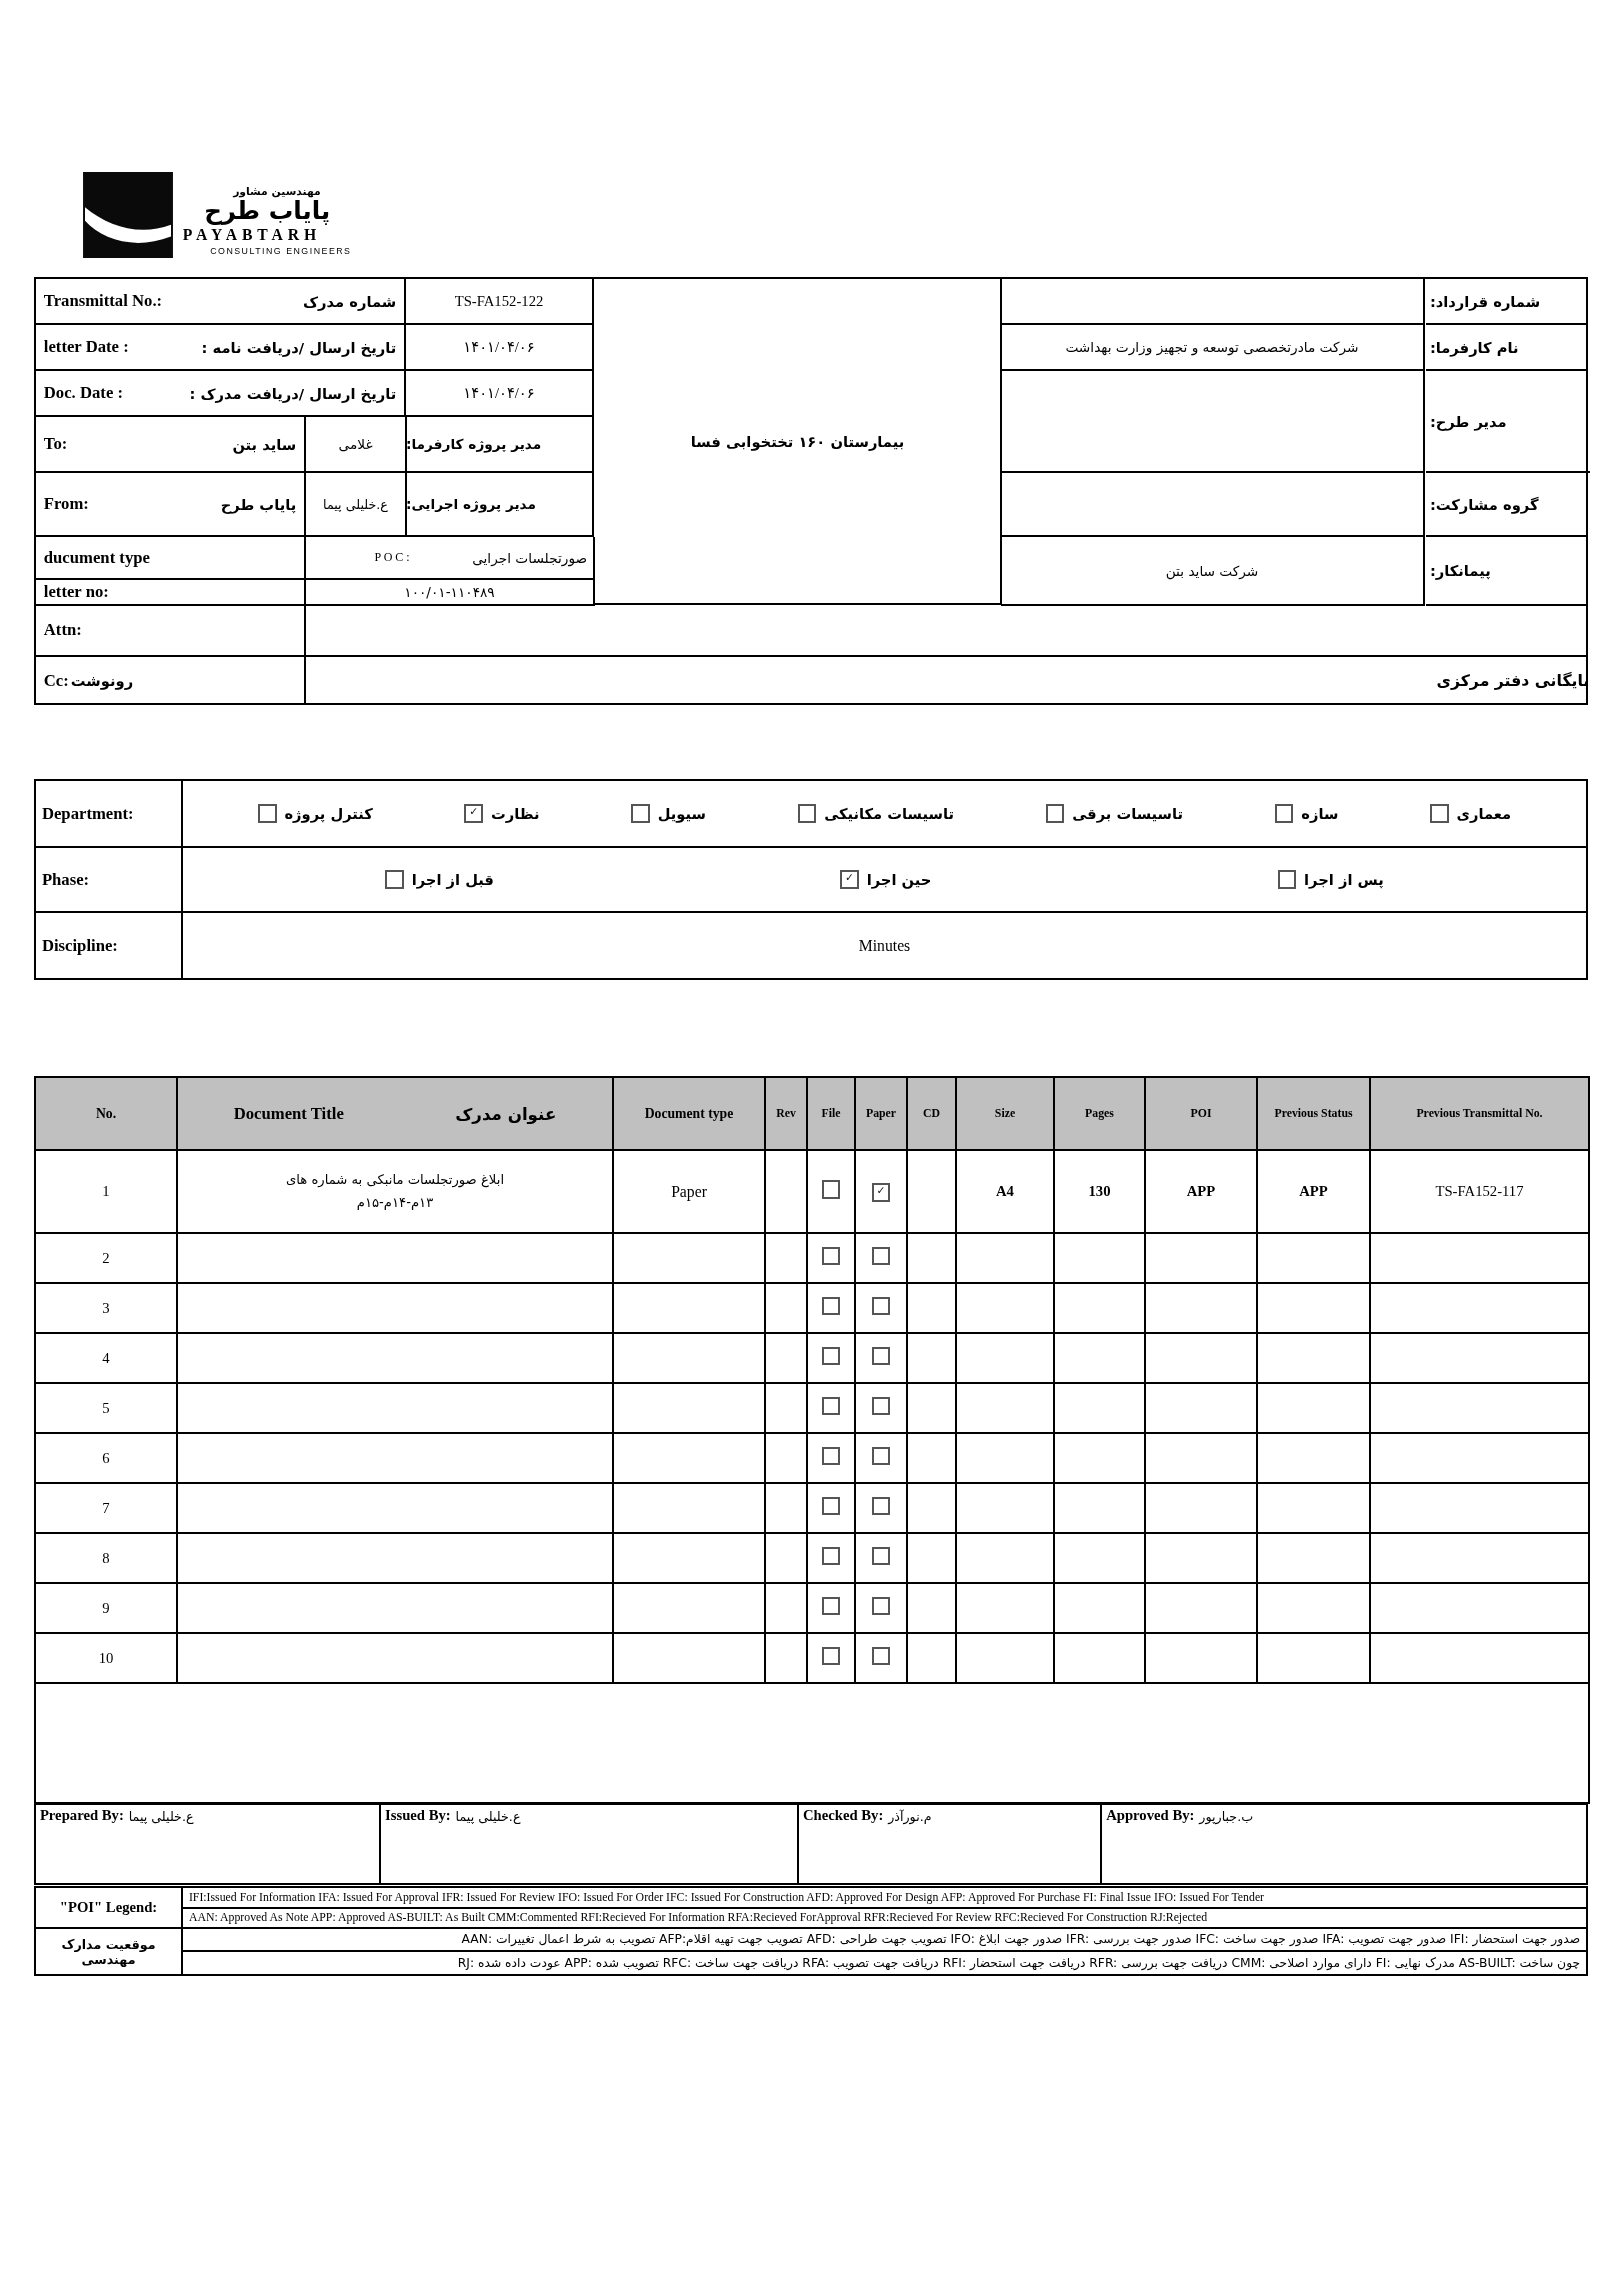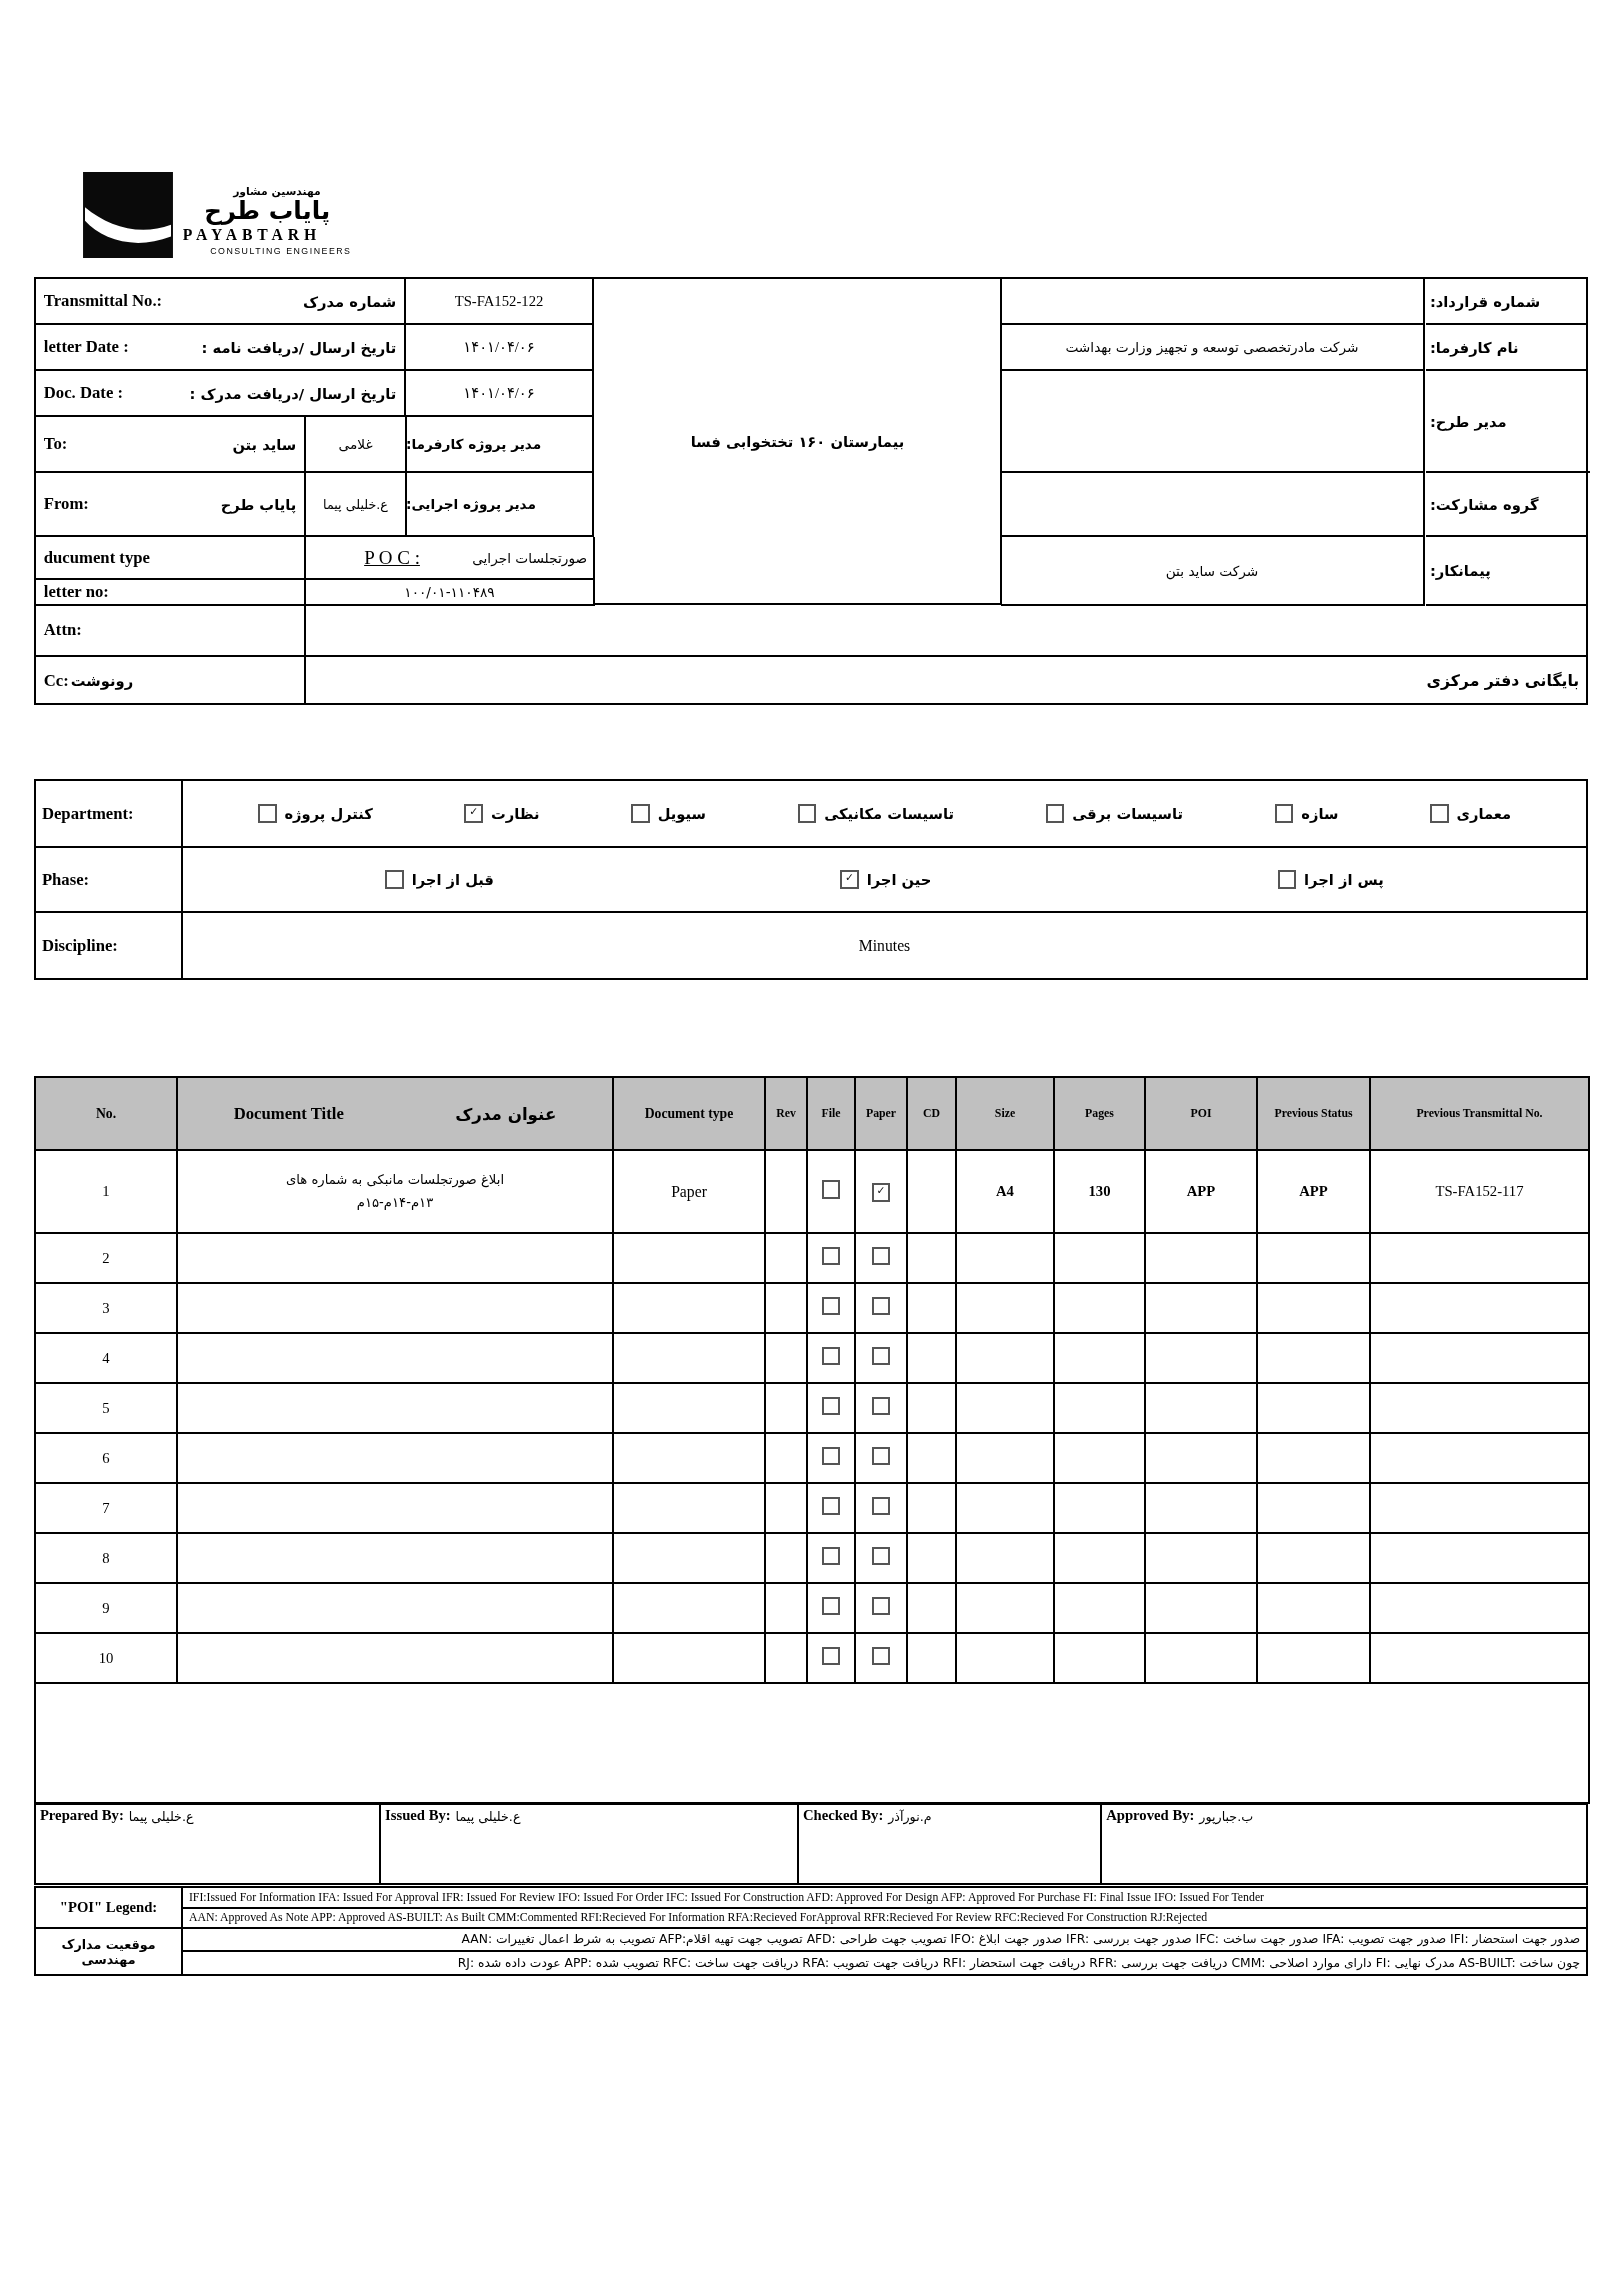--- a/index.html
+++ b/index.html
@@ -127,21 +127,21 @@
       <span class="en">From:</span>
       <span class="fa fav">پایاب طرح</span>
     </div>
     <div class="cell val fa" style="left:270px;top:194px;width:101px;height:64px;font-size:12.7px;">ع.خلیلی پیما</div>
     <div class="cell rval fa fav" style="left:370px;top:194px;width:188px;height:64px;justify-content:flex-end;padding-right:3.9px;">مدیر پروژه اجرایی:</div>
 
     <div class="cell" style="left:0;top:258px;width:270px;height:43px;padding-left:7.8px;">
       <span class="en">ducument type</span>
     </div>
     <div class="cell" style="left:270px;top:258px;width:289px;height:43px;padding:0 5.9px;">
-      <span style="margin:auto;font-size:19px;text-decoration:underline;">P O C   :</span>
+      <span style="margin:auto;font-size:12px;">P O C   :</span>
       <span class="fa" style="font-size:13.7px;">صورتجلسات اجرایی</span>
     </div>
 
     <div class="cell" style="left:0;top:301px;width:270px;height:25.5px;padding-left:7.8px;">
       <span class="en">letter no:</span>
     </div>
     <div class="cell val fa ltr" style="left:270px;top:301px;width:289px;height:25.5px;font-size:13.7px;">۱۰۰/۰۱-۱۱۰۴۸۹</div>
 
     <div class="cell cen fa fav" style="left:559px;top:0;width:407px;height:326px;justify-content:center;">بیمارستان ۱۶۰ تختخوابی فسا</div>
 
@@ -158,21 +158,21 @@
     <div class="cell rlab fa" style="left:1390px;top:258px;width:161px;height:69px;">پیمانکار:</div>
 
     <div class="cell" style="left:0;top:326px;width:270px;height:52px;padding-left:7.8px;">
       <span class="en">Attn:</span>
     </div>
     <div class="cell" style="left:270px;top:326px;width:1281px;height:52px;border-right:none;"></div>
     <div class="cell" style="left:0;top:378px;width:270px;height:47px;padding-left:7.8px;border-bottom:none;gap:2px;">
       <span class="en">Cc:</span>
       <span class="fa fav">رونوشت</span>
     </div>
-    <div class="cell" style="left:270px;top:378px;width:1281px;height:47px;border-right:none;border-bottom:none;justify-content:flex-end;padding-right:7.8px;">
+    <div class="cell" style="left:280px;top:378px;width:1281px;height:47px;border-right:none;border-bottom:none;justify-content:flex-end;padding-right:7.8px;">
       <span class="fa fav" style="font-size:15.7px;">بایگانی دفتر مرکزی</span>
     </div>
   </div>
 
   <div id="dept-table" class="abs">
     <div class="dlab">Department:</div>
     <div class="drow" id="dept-options">
         <span class="opt">
           <span class="fa">معماری</span>
           <span class="cb"></span>

